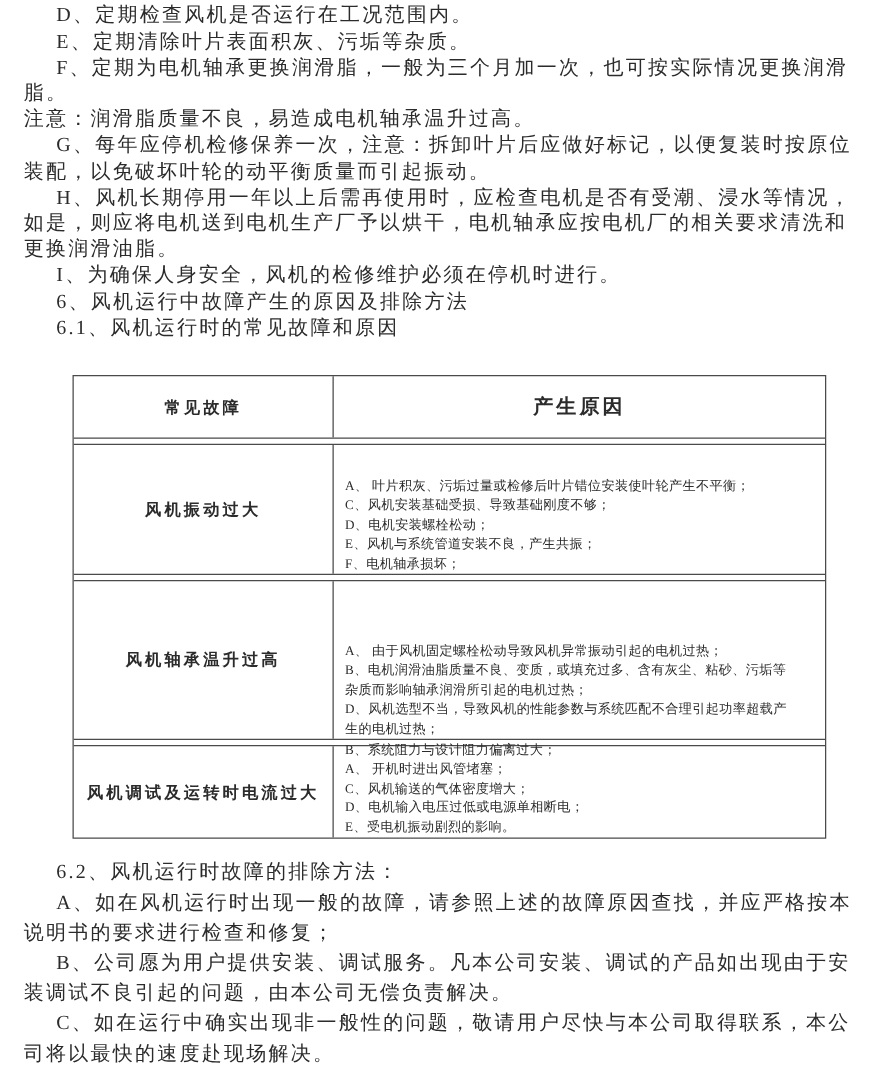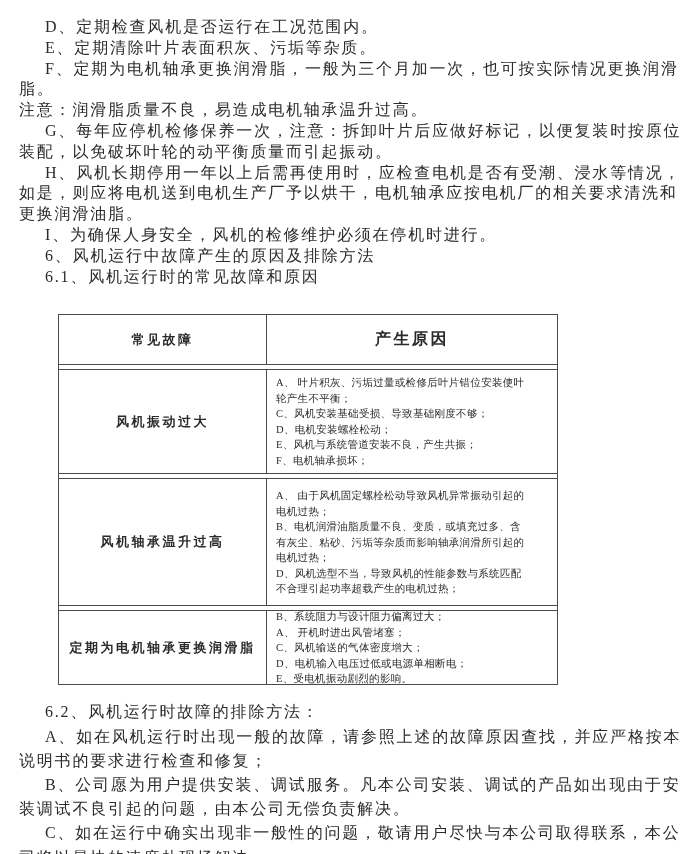--- a/index.html
+++ b/index.html
@@ -11,35 +11,35 @@
   html,body{width:700px;height:854px;overflow:hidden;background:var(--bg)}
   body{
     font-family:"Liberation Serif","DejaVu Serif",serif;
     color:var(--txt);
     -webkit-font-smoothing:antialiased;
   }
   .page{width:700px;height:854px;position:relative;background:var(--bg)}
 
   
   .text-block{width:700px}
-  .text-block.intro{padding-top:17px}
+  .text-block.intro{padding-top:3px}
   .text-block .line{
     font-size:16px;
     letter-spacing:1.8px;
     line-height:20.8px;
     padding-left:19px;
     padding-right:4px;
     white-space:nowrap;
   }
   .text-block.outro .line{line-height:24.2px}
   .text-block .line.indent{padding-left:45px}
 
   
   .fault-table{
-    width:500px;
+    width:603px;
     margin:27px 0 0 58px;
     border:1.5px solid var(--bd);
     background:var(--bg);
   }
   .t-row{display:flex;width:100%}
   .t-header{height:50px;border-bottom:1px solid var(--bd)}
   .t-data{border-top:1px solid var(--bd);border-bottom:1px solid var(--bd);margin-top:4px}
   .t-data.r-last{border-bottom:none}
   .t-data.r0{height:105px}
   .t-data.r1{height:128px}
@@ -48,21 +48,21 @@
   .cell{height:100%}
   .cell.fault{
     width:208px;
     border-right:1px solid var(--bd);
     display:flex;align-items:center;justify-content:center;
     font-size:13px;letter-spacing:2.5px;font-weight:600;
     text-align:center;
   }
   .cell.causes{
     flex:1;
-    display:flex;flex-direction:column;justify-content:center;
+    display:flex;flex-direction:column;justify-content:flex-end;
     padding:0 26px 0 9px;
   }
   .cell.causes .cause-line{
     font-size:10.5px;
     letter-spacing:0.3px;
     line-height:15.5px;
   }
   .t-header .cell.causes{
     align-items:center;justify-content:center;
     padding:0;
@@ -110,21 +110,21 @@
       </div>
       <div class="t-row t-data r1">
         <div class="cell fault">风机轴承温升过高</div>
         <div class="cell causes">
           <div class="cause-line">A、 由于风机固定螺栓松动导致风机异常振动引起的电机过热；</div>
           <div class="cause-line">B、电机润滑油脂质量不良、变质，或填充过多、含有灰尘、粘砂、污垢等杂质而影响轴承润滑所引起的电机过热；</div>
           <div class="cause-line">D、风机选型不当，导致风机的性能参数与系统匹配不合理引起功率超载产生的电机过热；</div>
         </div>
       </div>
       <div class="t-row t-data r2 r-last">
-        <div class="cell fault">定期为电机轴承更换润滑脂</div>
+        <div class="cell fault">风机调试及运转时电流过大</div>
         <div class="cell causes">
           <div class="cause-line">B、系统阻力与设计阻力偏离过大；</div>
           <div class="cause-line">A、 开机时进出风管堵塞；</div>
           <div class="cause-line">C、风机输送的气体密度增大；</div>
           <div class="cause-line">D、电机输入电压过低或电源单相断电；</div>
           <div class="cause-line">E、受电机振动剧烈的影响。</div>
         </div>
       </div>
     </div>
 

